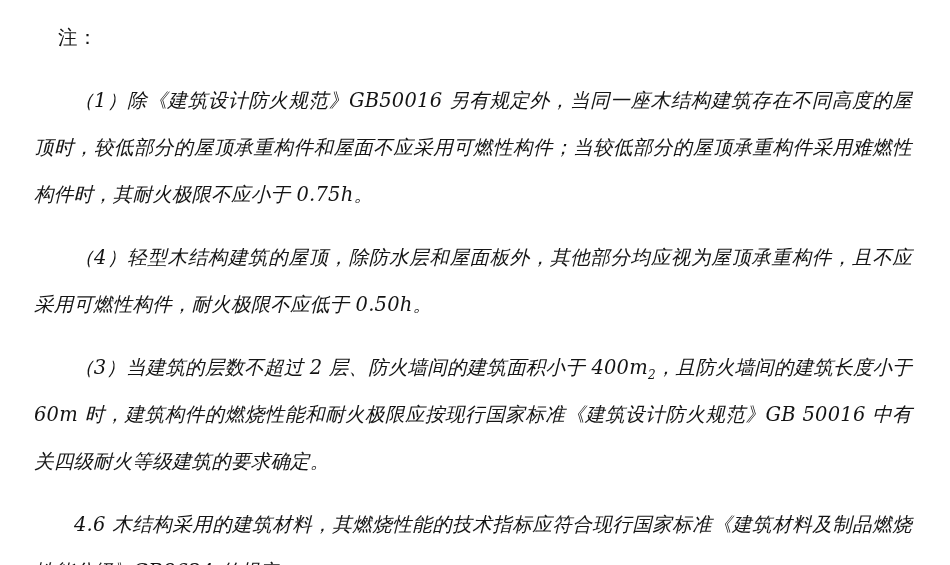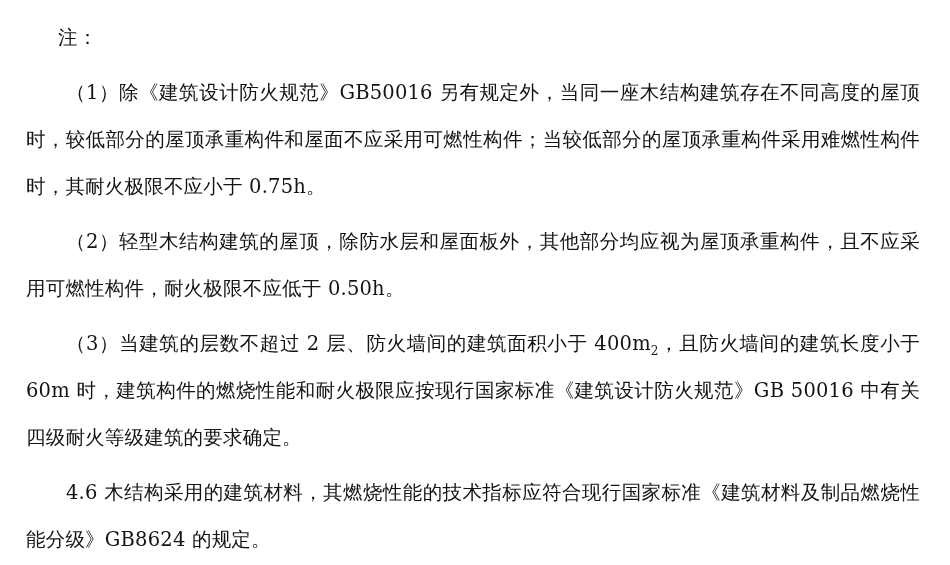--- a/index.html
+++ b/index.html
@@ -22,23 +22,24 @@
     background: #ffffff;
   }
   .doc-body {
     font-size: 19.5px;
     line-height: 47px;
     letter-spacing: 0.2px;
     text-align: justify;
     text-justify: inter-ideograph;
   }
   .para {
-    margin: 8px;
+    margin: 16px;
     text-indent: 2.05em;
     white-space: normal;
+    font-style: italic;
   }
   .label-line {
     margin: 0;
     text-indent: 2.05em;
   }
   sub {
     font-size: 0.62em;
     vertical-align: sub;
     line-height: 0;
   }
@@ -46,20 +47,20 @@
 </head>
 <body>
 
 <div class="page">
   <div class="doc-body">
 
     <p class="label-line">注：</p>
 
     <p class="para">（1）除《建筑设计防火规范》GB50016 另有规定外，当同一座木结构建筑存在不同高度的屋顶时，较低部分的屋顶承重构件和屋面不应采用可燃性构件；当较低部分的屋顶承重构件采用难燃性构件时，其耐火极限不应小于 0.75h。</p>
 
-    <p class="para">（2）轻型木结构建筑的屋顶，除防水层和屋面板外，其他部分均应视为屋顶承重构件，且不应采用可燃性构件，耐火极限不应低于 0.50h。</p>
+    <p class="para">（4）轻型木结构建筑的屋顶，除防水层和屋面板外，其他部分均应视为屋顶承重构件，且不应采用可燃性构件，耐火极限不应低于 0.50h。</p>
 
     <p class="para"><span>（3）当建筑的层数不超过 2 层、防火墙间的建筑面积小于 400m</span><sub>2</sub><span>，且防火墙间的建筑长度小于 60m 时，建筑构件的燃烧性能和耐火极限应按现行国家标准《建筑设计防火规范》GB 50016 中有关四级耐火等级建筑的要求确定。</span></p>
 
     <p class="para">4.6  木结构采用的建筑材料，其燃烧性能的技术指标应符合现行国家标准《建筑材料及制品燃烧性能分级》GB8624 的规定。</p>
 
   </div>
 </div>
 
 </body></html>

